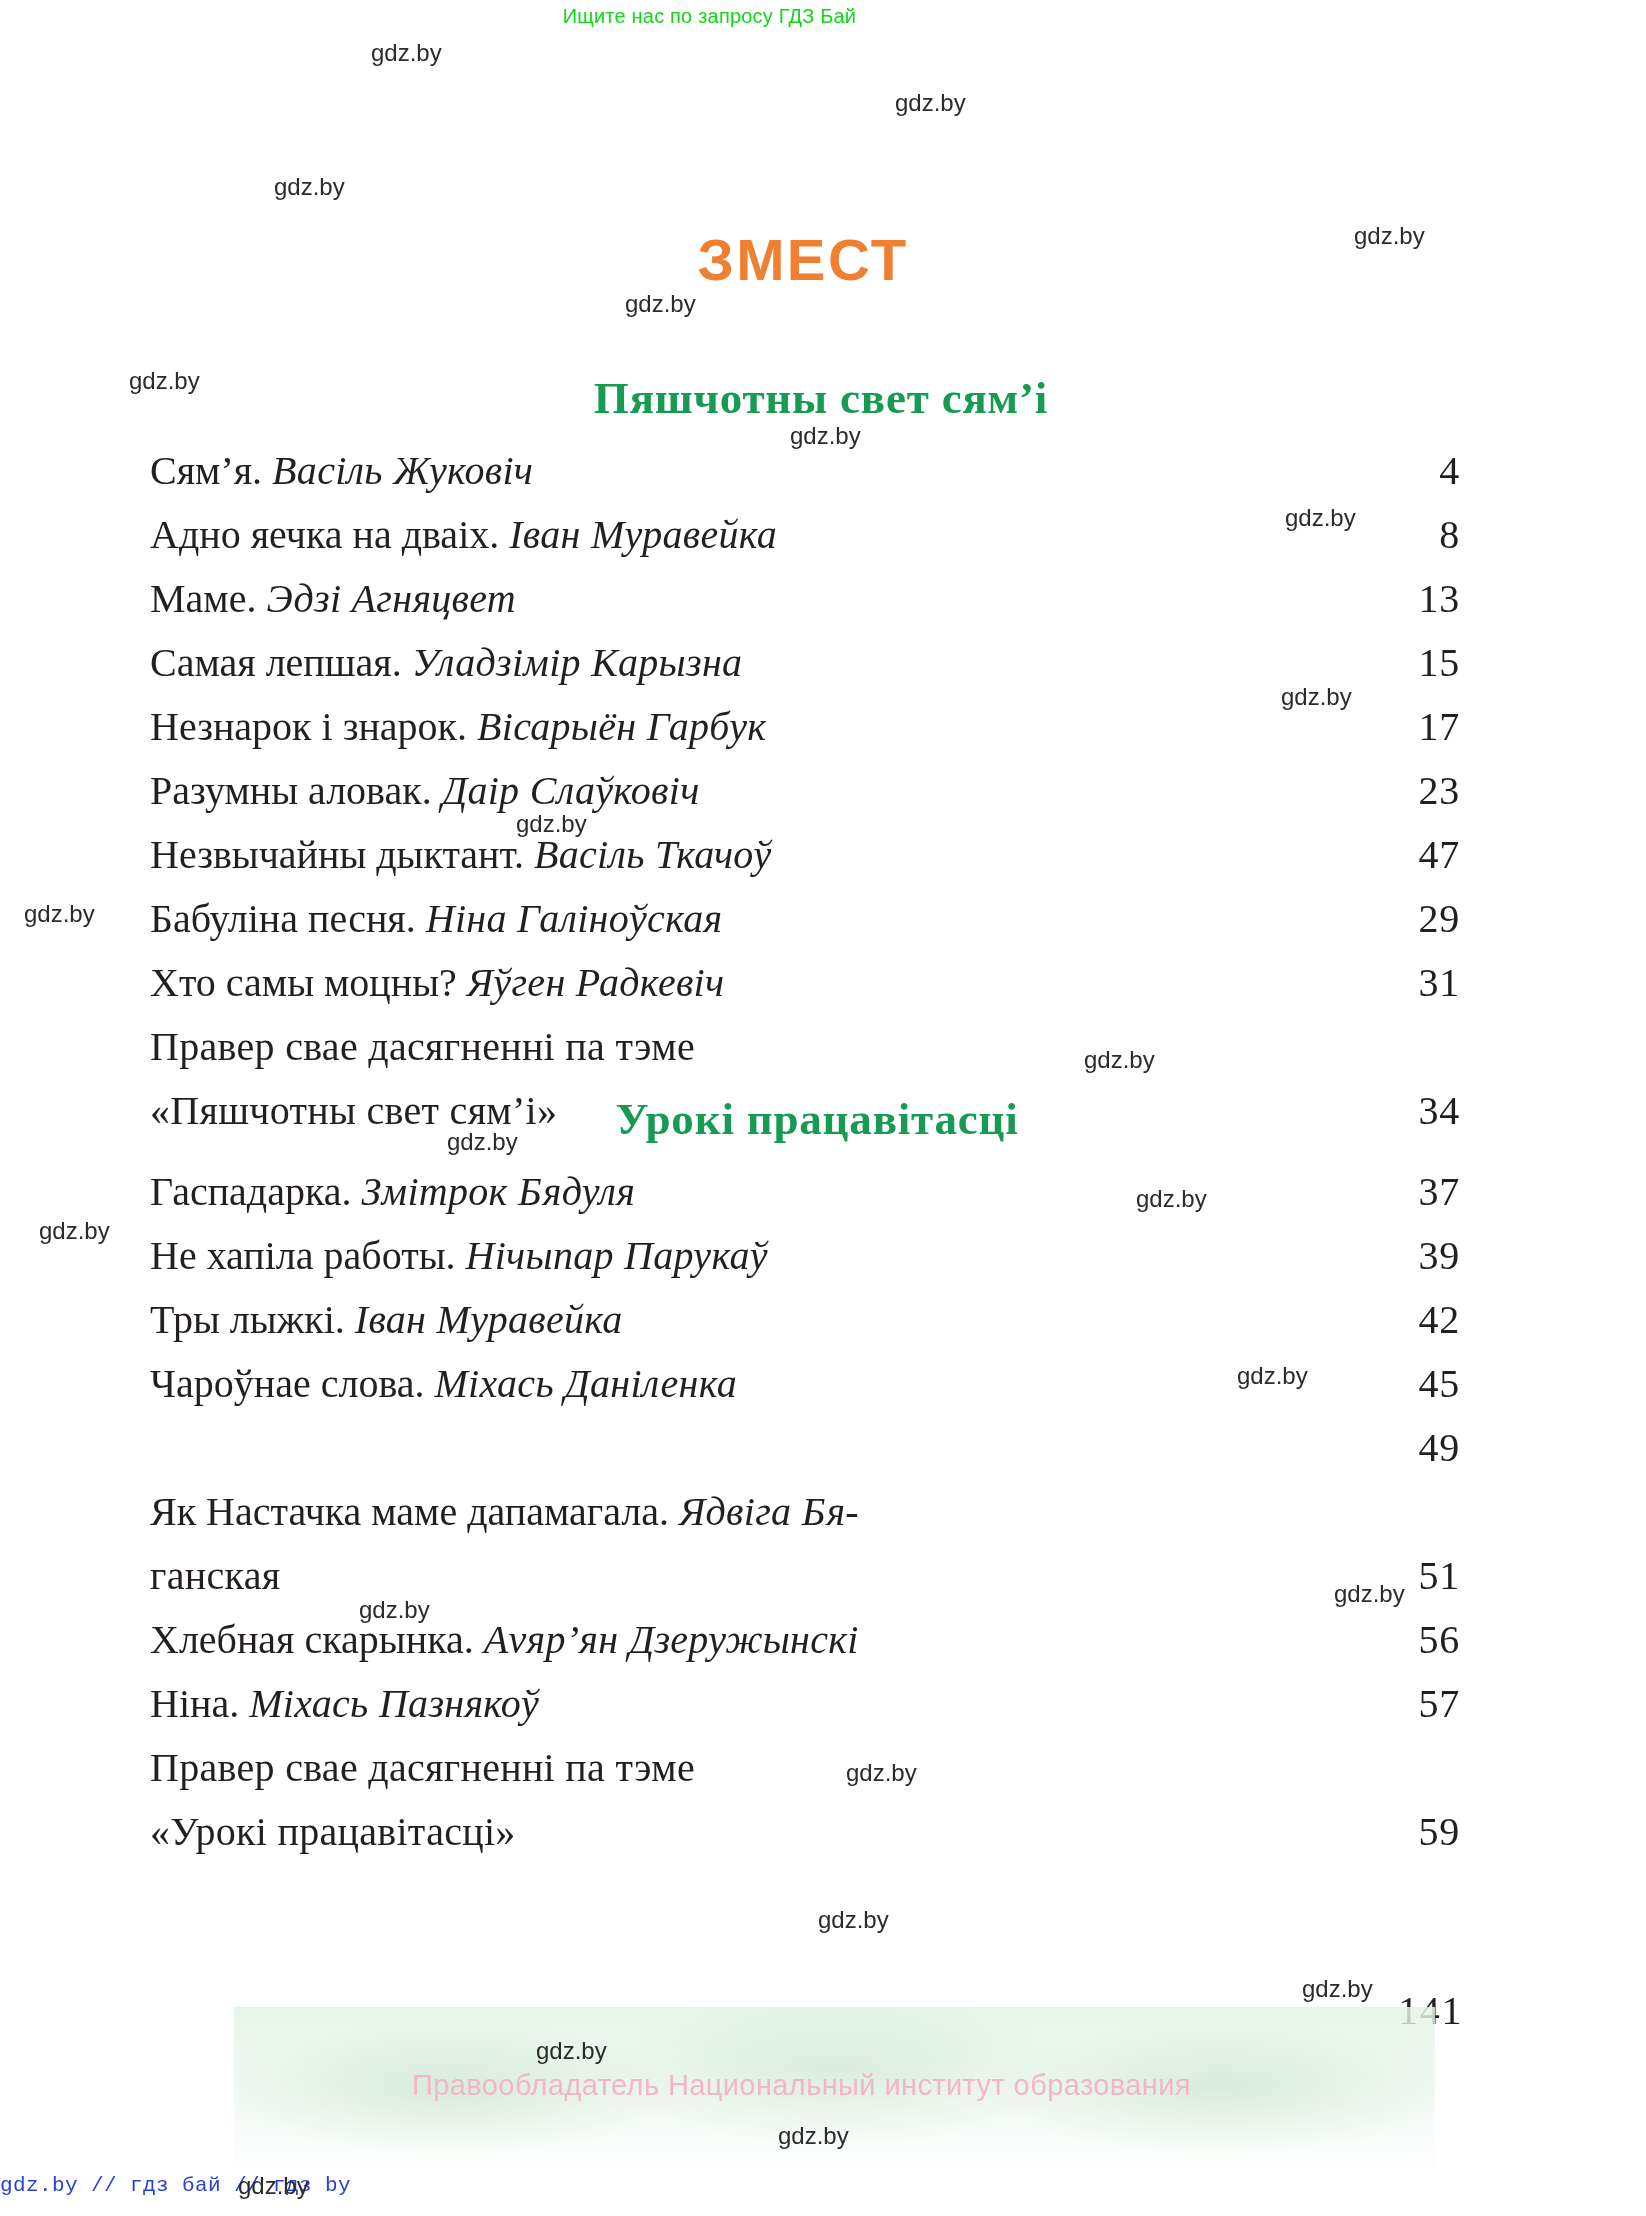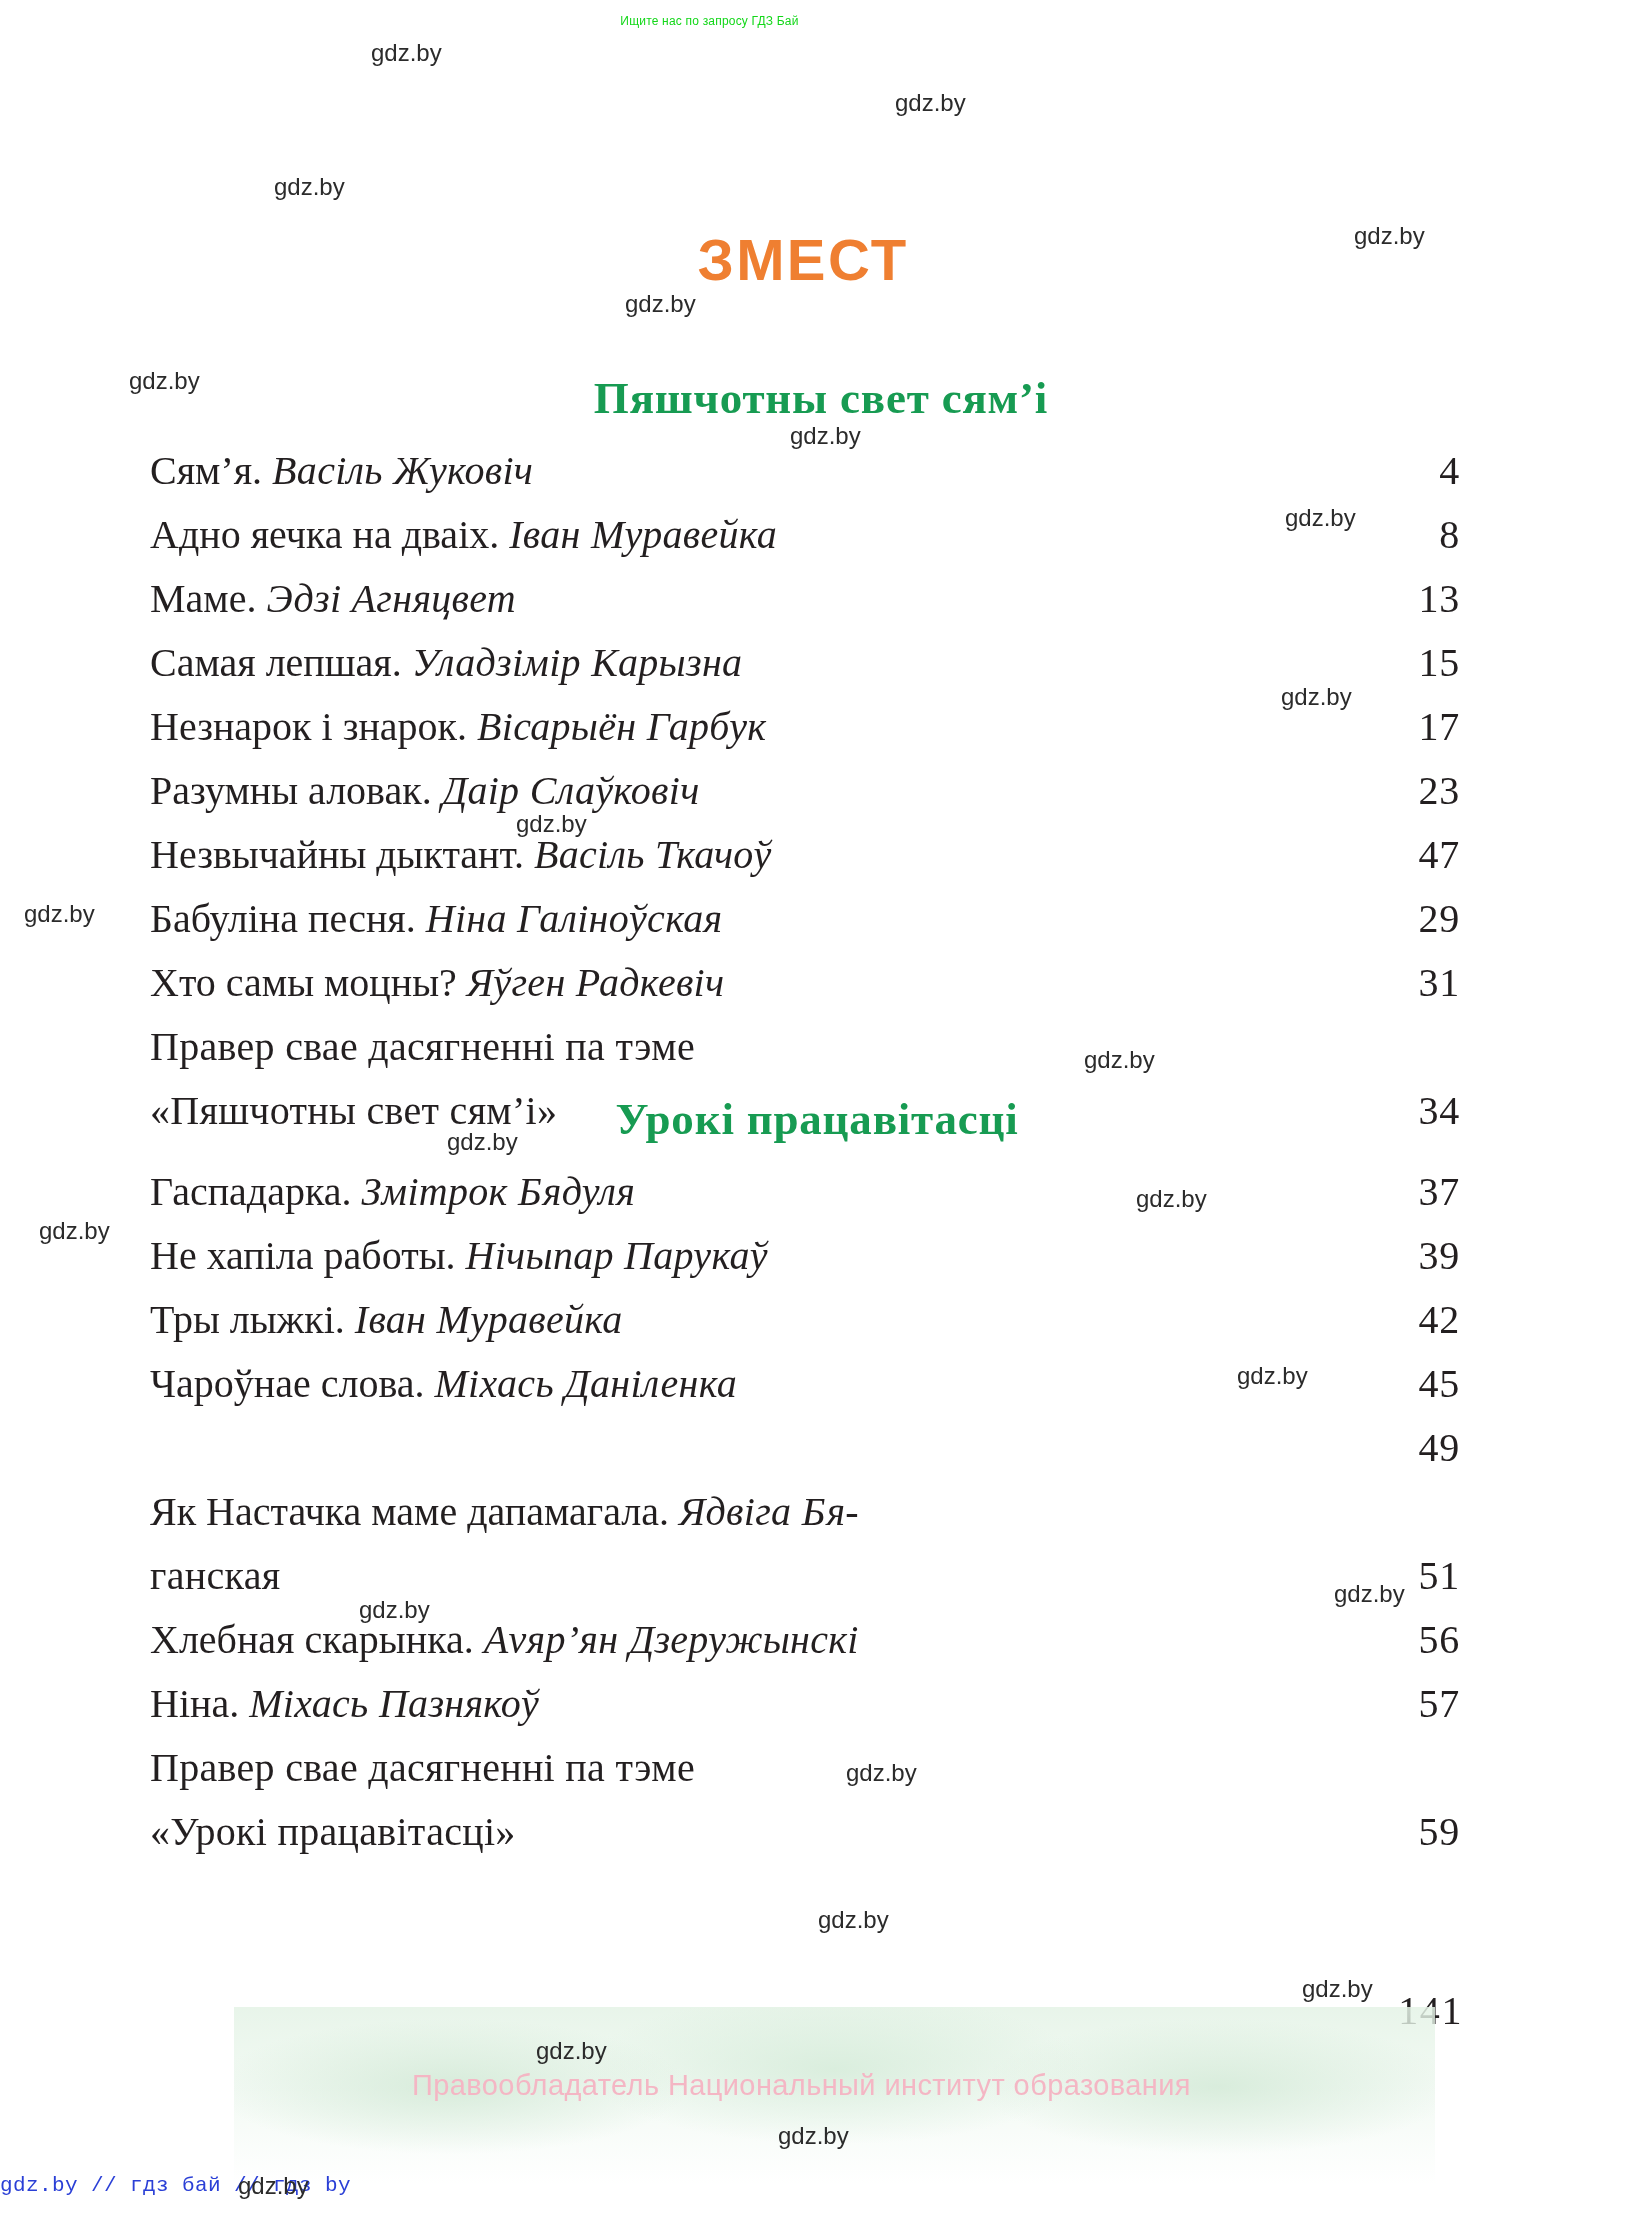--- a/index.html
+++ b/index.html
@@ -12,26 +12,26 @@
     height: 2216px;
     position: relative;
     overflow: hidden;
     font-family: "Liberation Serif", serif;
     color: #231f20;
   }
 
   
   .promo-banner {
     position: absolute;
-    top: 14px;
+    top: 5px;
     left: 0;
     width: 1419px;
     text-align: center;
     font-family: "Liberation Sans", sans-serif;
-    font-size: 12px;
+    font-size: 20px;
     color: #12d718;
     letter-spacing: 0.2px;
   }
 
   
   .page {
     position: absolute;
     top: 0;
     left: 0;
     width: 1647px;

